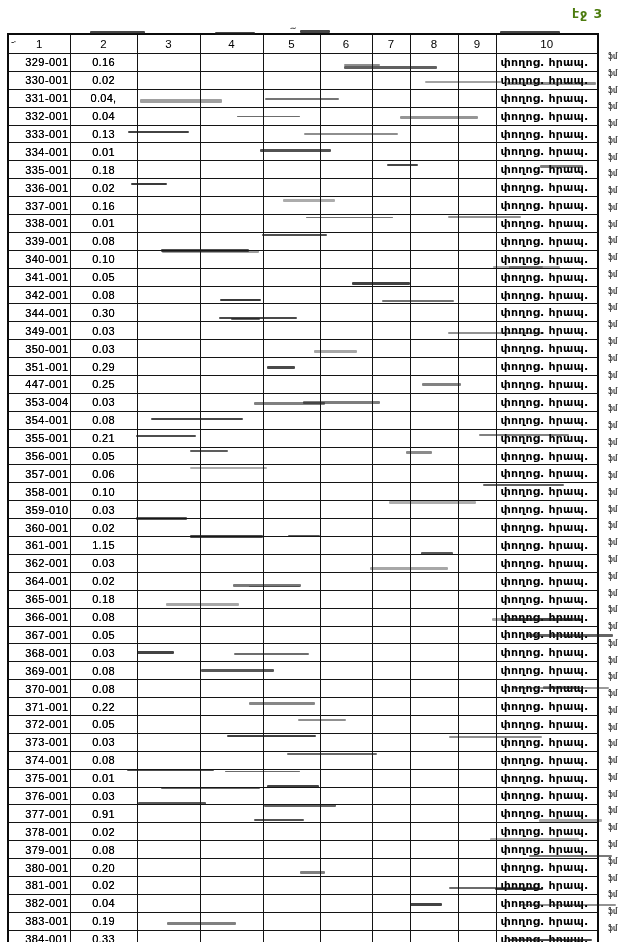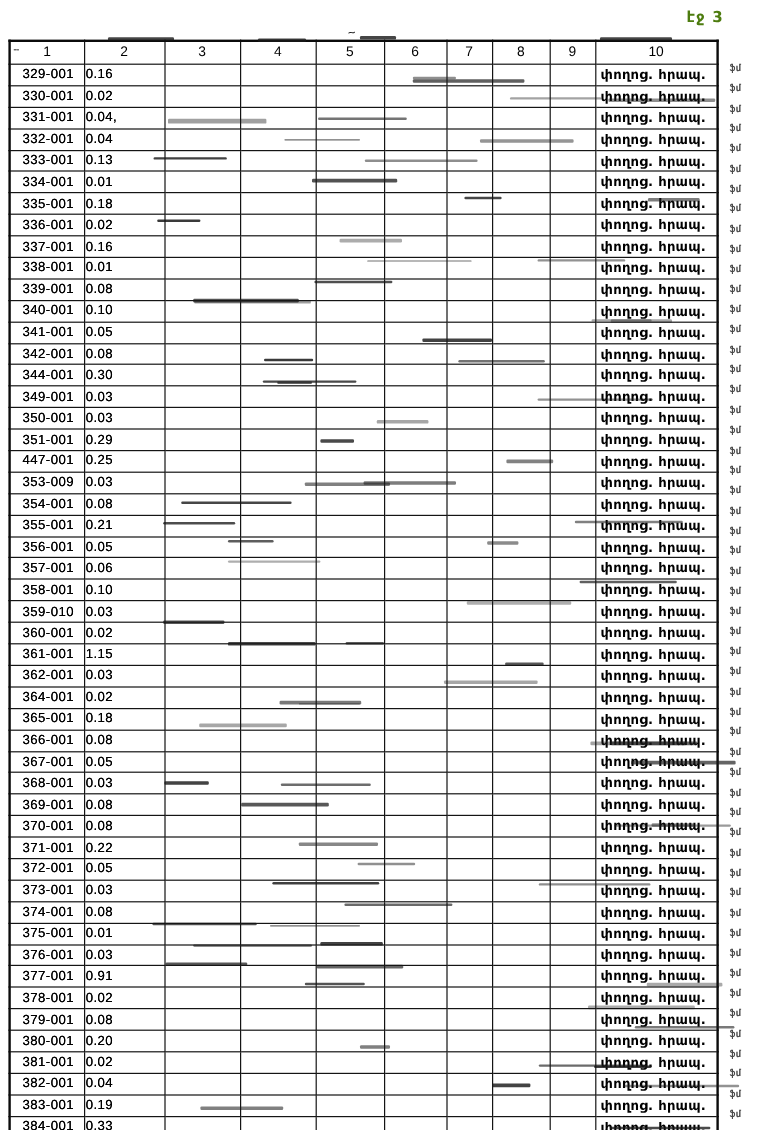--- a/index.html
+++ b/index.html
@@ -21,25 +21,25 @@
   table.sheet th,table.sheet td{
     border:1px solid #1c1c1c;overflow:hidden;white-space:nowrap;
     font-size:11px;color:#000;
   }
   table.sheet th{
     height:16px;font-weight:400;font-size:11.5px;text-align:center;
     position:relative;
   }
   table.sheet td{height:14.9px;}
   td.code{
-    text-align:center;padding-left:3px;letter-spacing:0.4px;
+    text-align:right;padding-left:3px;letter-spacing:0.4px;
     text-shadow:0 0 0.45px #000;
   }
   td.area{
-    letter-spacing:0.3px;text-shadow:0 0 0.45px #000;
+    text-align:center;letter-spacing:0.3px;text-shadow:0 0 0.45px #000;
   }
   td.use{
     text-align:left;padding-left:4px;font-size:10px;font-weight:700;
     font-family:"DejaVu Sans",sans-serif;letter-spacing:0.2px;color:#050505;
   }
   .corner-mark{
     position:absolute;left:2px;top:1px;font-size:10px;color:#222;letter-spacing:-1px;
   }
   .margin-notes{
     position:absolute;left:604px;top:52px;width:26px;
@@ -312,21 +312,21 @@
           <td></td>
           <td></td>
           <td></td>
           <td></td>
           <td></td>
           <td></td>
           <td></td>
           <td class="use">փողոց. հրապ.</td>
         </tr>
         <tr>
-          <td class="code">353-009</td>
+          <td class="code">353-004</td>
           <td class="area">0.03</td>
           <td></td>
           <td></td>
           <td></td>
           <td></td>
           <td></td>
           <td></td>
           <td></td>
           <td class="use">փողոց. հրապ.</td>
         </tr>

